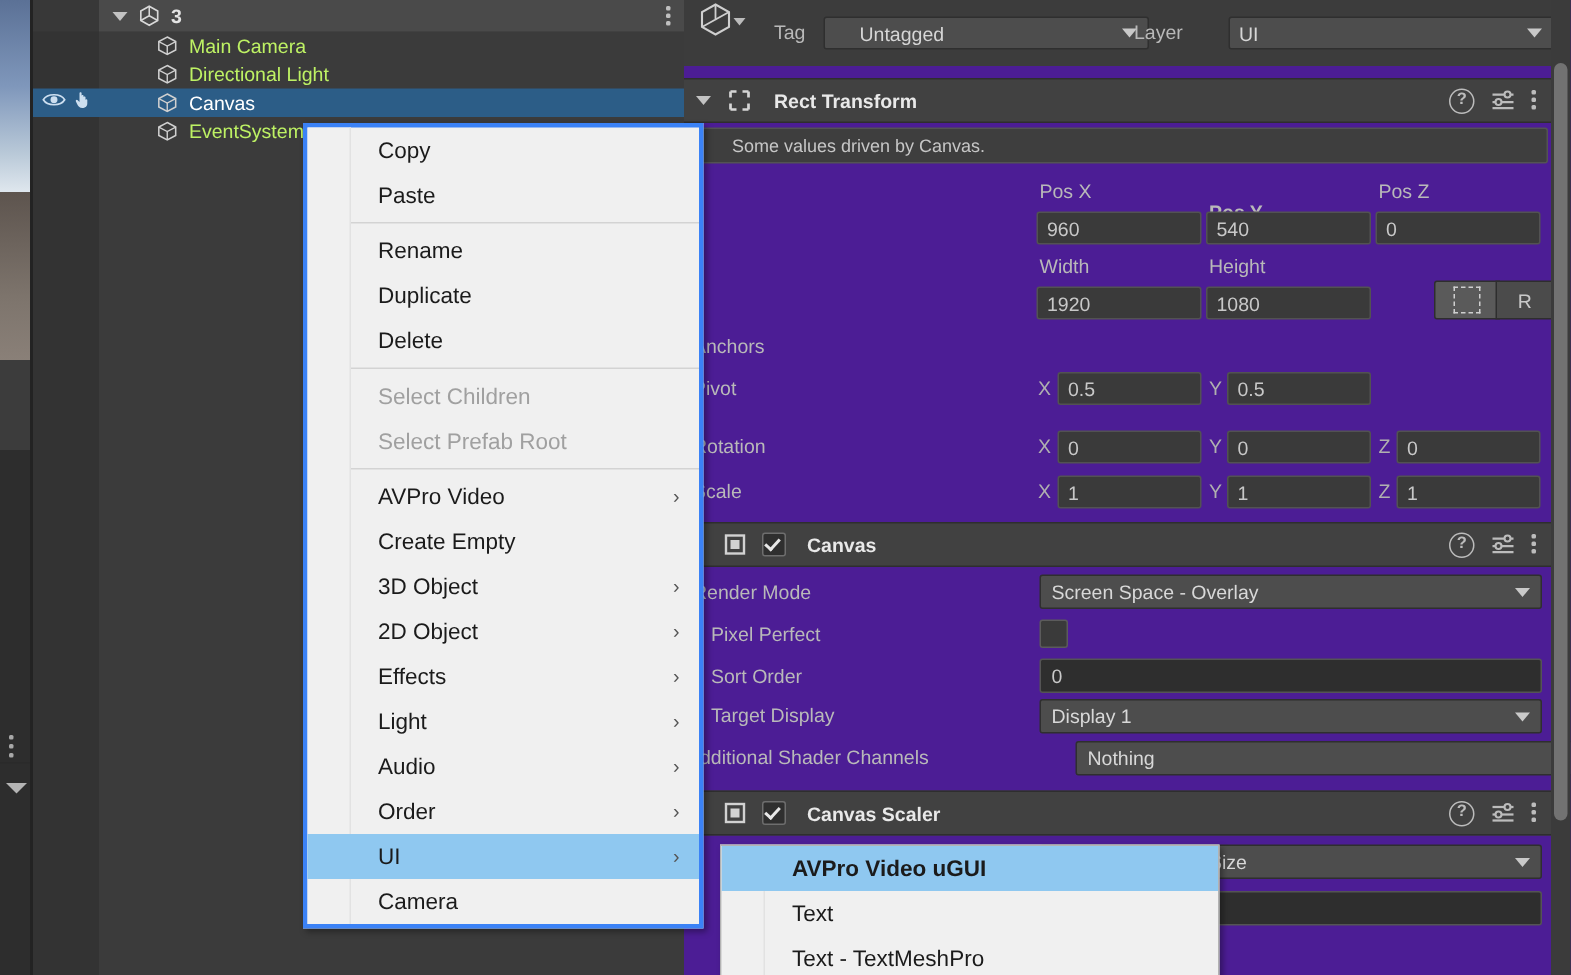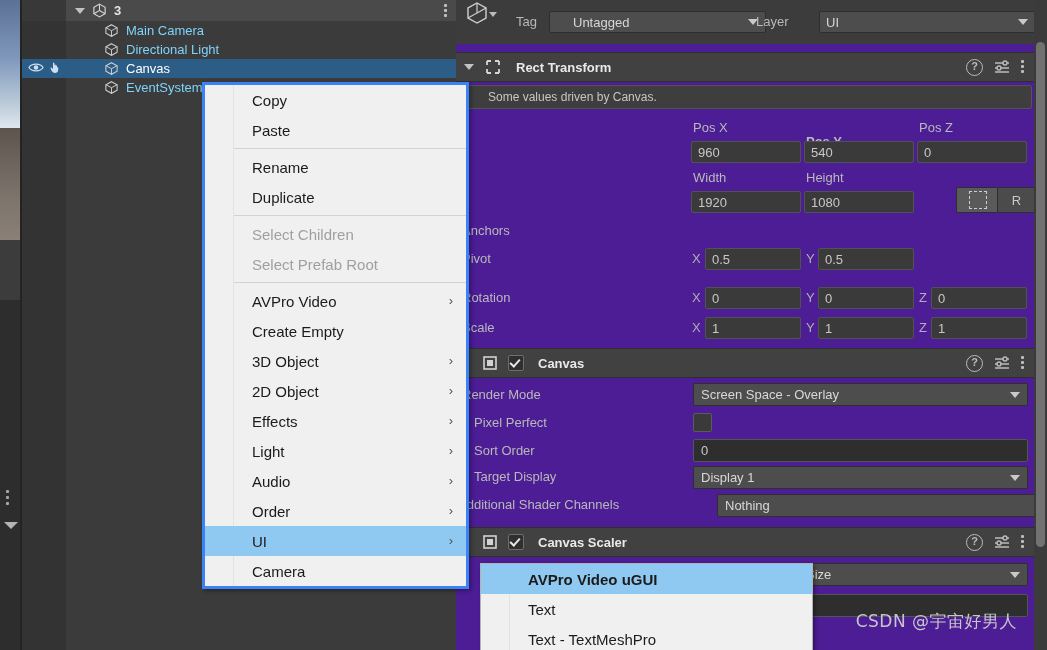--- a/index.html
+++ b/index.html
@@ -92,21 +92,21 @@
   .hier-row {
     position: absolute; left: 0; width: 434px; height: 19px;
     display: flex; align-items: center;
   }
   .hier-row.selected { background: #2c5d87; }
   .hier-row .row-icons {
     position:absolute; left: 6px; display:flex; align-items:center; gap:4px;
   }
   .hier-row .go-icon { position:absolute; left: 82px; display:flex; }
   .hier-row .go-label {
-    position:absolute; left: 104px; color:#7dd3fc; font-size: 13px; white-space: nowrap;
+    position:absolute; left: 104px; color:#bef264; font-size: 13px; white-space: nowrap;
   }
   .hier-row.selected .go-label { color: #ffffff; }
 
   
   #inspector {
     position: absolute; left: 456px; top: 0; width: 591px; height: 650px;
     background: #4c1d95;
   }
   #insp-topbar {
     position: absolute; left: 0; top: 0; width: 578px; height: 44px; background:#3c3c3c;
@@ -602,20 +602,23 @@
         <div class="ctx-item">
           <span>Paste</span>
         </div>
         <div class="ctx-sep"></div>
         <div class="ctx-item">
           <span>Rename</span>
         </div>
         <div class="ctx-item">
           <span>Duplicate</span>
         </div>
+        <div class="ctx-item">
+          <span>Delete</span>
+        </div>
         <div class="ctx-sep"></div>
         <div class="ctx-item disabled">
           <span>Select Children</span>
         </div>
         <div class="ctx-item disabled">
           <span>Select Prefab Root</span>
         </div>
         <div class="ctx-sep"></div>
         <div class="ctx-item">
           <span>AVPro Video</span>
@@ -666,14 +669,13 @@
         </div>
         <div class="sub-item">
           <span>Text</span>
         </div>
         <div class="sub-item">
           <span>Text - TextMeshPro</span>
         </div>
       </div>
   </div>
 
-  <div id="watermark">CSDN @宇宙好男人</div>
 </div>
 
 </body></html>

